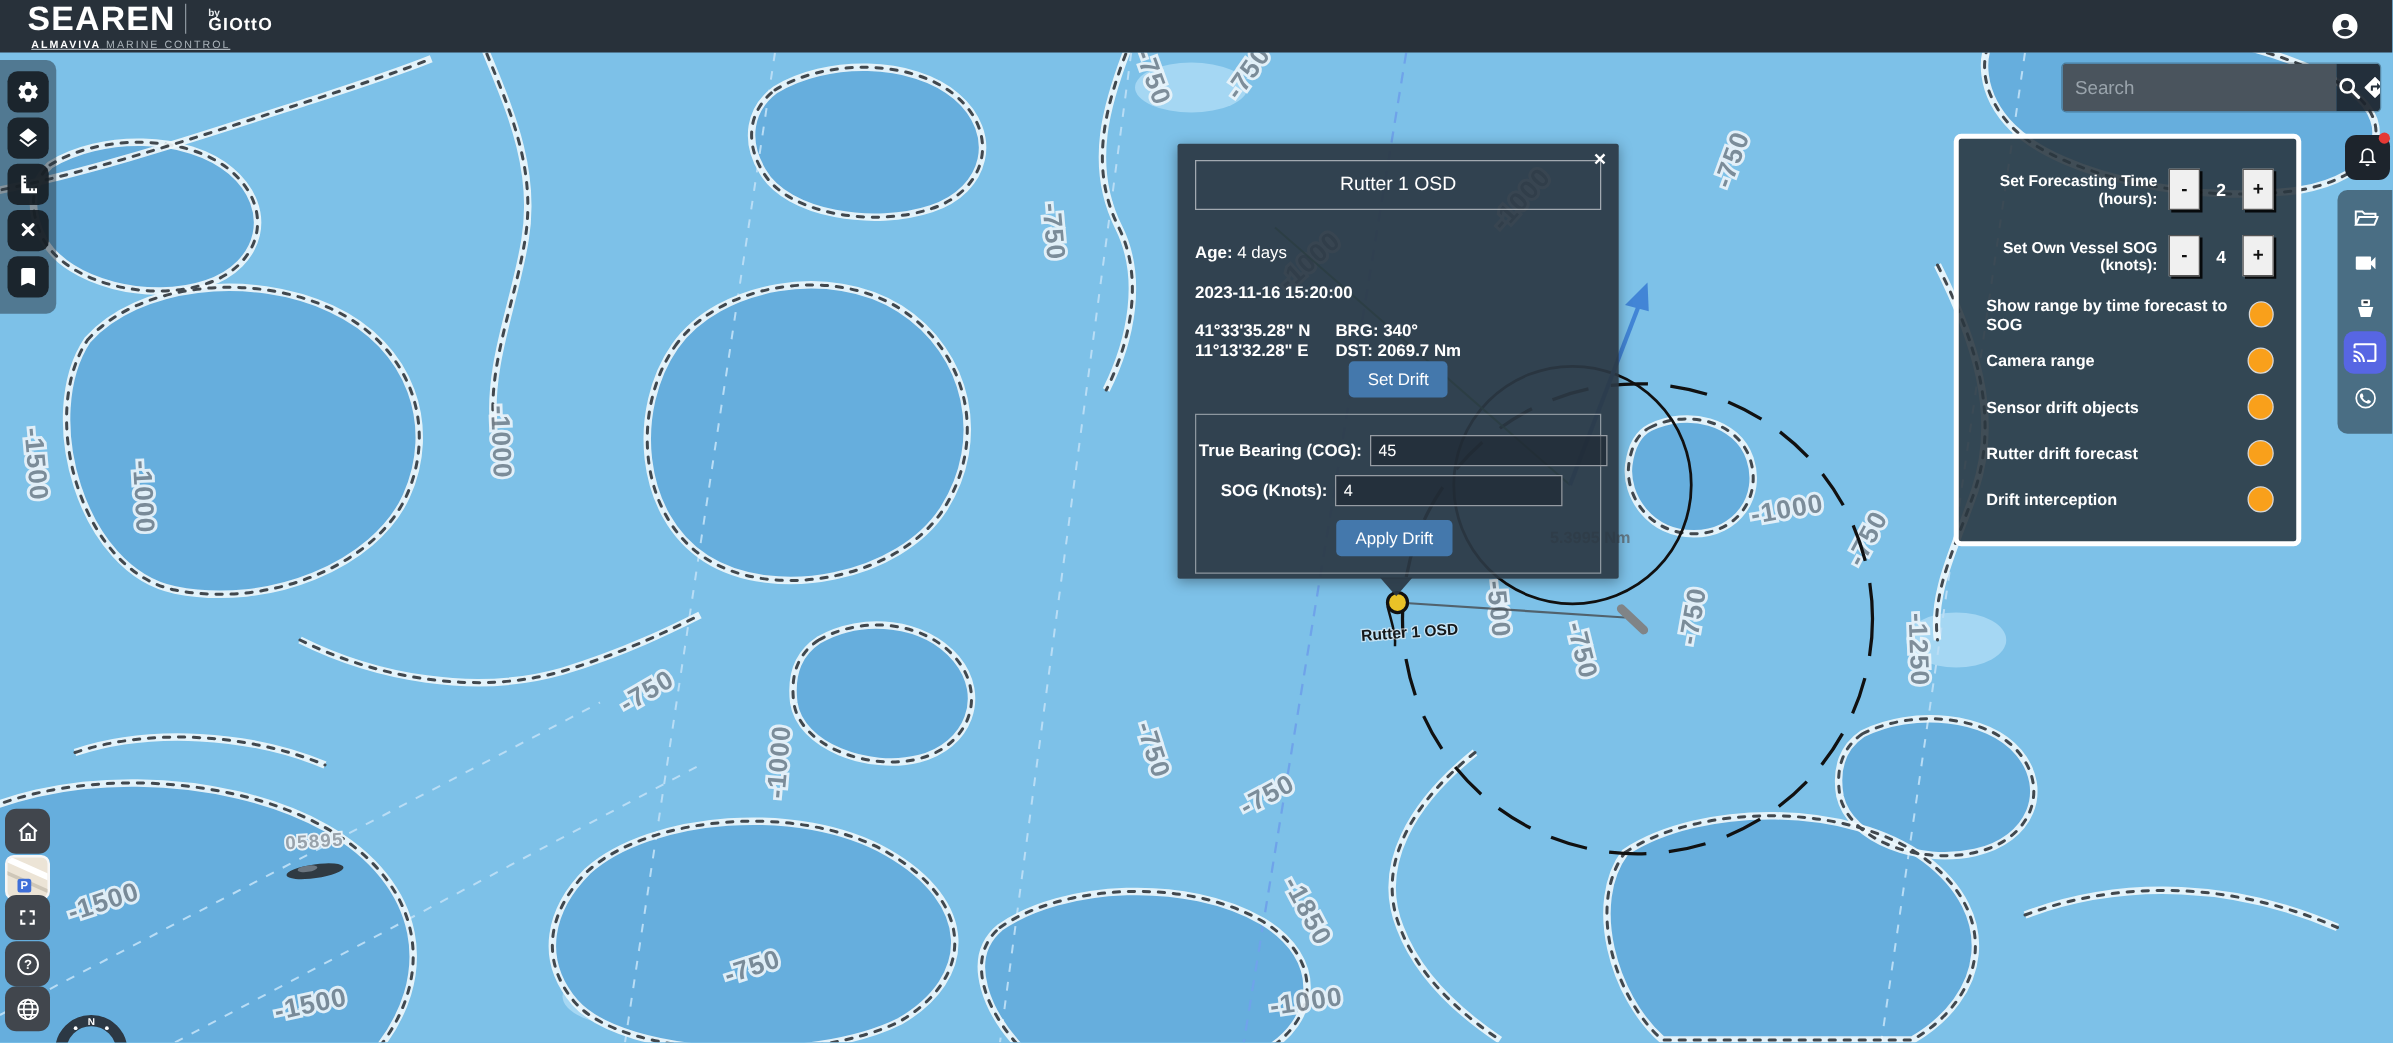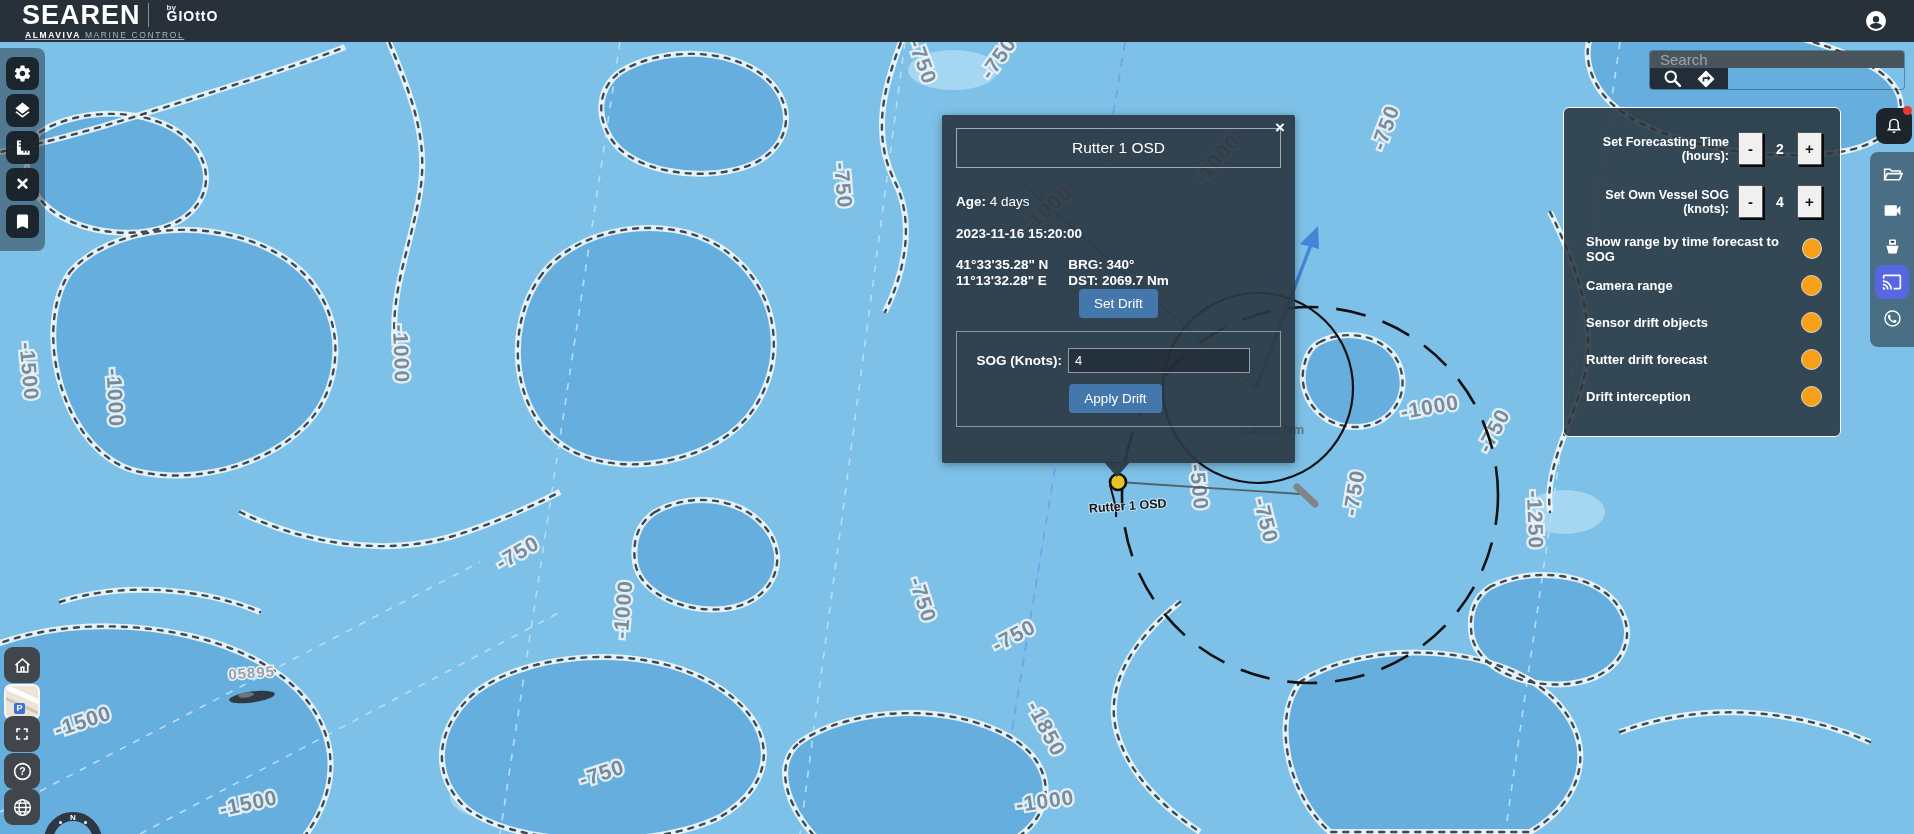--- a/index.html
+++ b/index.html
@@ -4,21 +4,21 @@
 <style>
   html,body{margin:0;padding:0;}
   body{
     width:1914px;height:834px;overflow:hidden;position:relative;
     font-family:"Liberation Sans",sans-serif;background:#7dc1e8;
   }
   
   .topbar{position:absolute;left:0;top:0;width:1914px;height:42px;background:#28313a;z-index:30;
     display:flex;align-items:center;justify-content:space-between;}
   .brand{display:flex;flex-direction:column;margin-left:22px;}
-  .brand-row{display:flex;align-items:flex-start;}
+  .brand-row{display:flex;align-items:center;}
   .brand-main{color:#fff;font-size:27px;font-weight:800;letter-spacing:1px;line-height:24px;}
   .brand-sep{width:1px;height:24px;background:#8a949c;margin:0 6px 0 7px;}
   .brand-by-wrap{display:flex;flex-direction:column;line-height:9px;margin-left:12px;}
   .brand-by{color:#e8ecef;font-size:8px;font-weight:700;}
   .brand-sub{color:#fff;font-size:14px;font-weight:700;letter-spacing:1px;}
   .brand-tag{color:#aab3ba;font-size:8.5px;letter-spacing:1.6px;margin-top:3px;margin-left:3px;text-decoration:underline;}
   .brand-tag b{color:#fff;}
   .avatar-btn{margin-right:26px;width:24px;height:24px;cursor:pointer;}
   
   .map-svg{position:absolute;left:0;top:42px;z-index:0;}
@@ -52,28 +52,28 @@
   .bl-thumb .road1{position:absolute;left:-4px;top:8px;width:50px;height:5px;background:#fff;transform:rotate(24deg);}
   .bl-thumb .road2{position:absolute;left:-6px;top:20px;width:52px;height:3px;background:#cfc7b8;transform:rotate(24deg);}
   .bl-thumb .pmark{position:absolute;left:8px;top:17px;width:11px;height:11px;background:#3f6fd8;color:#fff;
     font-size:9px;font-weight:bold;text-align:center;line-height:11px;border-radius:2px;}
   .compass{position:absolute;left:44px;top:812px;width:58px;height:58px;border-radius:50%;
     border:9px solid #2c3844;box-sizing:border-box;z-index:9;cursor:pointer;}
   .compass-n{position:absolute;left:50%;top:-8px;transform:translateX(-50%);color:#fff;font-size:8px;font-weight:bold;}
   .compass-tick{position:absolute;width:3px;height:3px;background:#fff;border-radius:50%;top:-6px;}
   
   .searchbar{position:absolute;left:1650px;top:51px;width:254px;height:38px;z-index:12;display:flex;
-    border-radius:3px;overflow:hidden;box-shadow:0 0 0 1px rgba(20,28,34,0.35);flex-direction:column;}
+    border-radius:3px;overflow:hidden;box-shadow:0 0 0 1px rgba(20,28,34,0.35);}
   .search-input{flex:1;background:#4a545d;border:none;outline:none;color:#e8edf0;font-size:15px;
     padding:0 10px;font-family:"Liberation Sans",sans-serif;}
   .search-input::placeholder{color:#9aa4ac;}
   .search-icons{width:78px;background:rgba(27,35,43,0.92);display:flex;align-items:center;justify-content:space-evenly;}
   
   .panel{position:absolute;left:1563px;top:107px;width:278px;height:330px;z-index:12;box-sizing:border-box;
-    background:rgba(41,54,63,0.88);border:1px solid #ffffff;border-radius:6px;padding:24px 18px 0 22px;color:#fff;}
+    background:rgba(41,54,63,0.88);border:4px solid #ffffff;border-radius:6px;padding:24px 18px 0 22px;color:#fff;}
   .stepper-row{display:flex;align-items:center;margin-bottom:20px;height:33px;}
   .stepper-row .lbl{flex:1;text-align:right;font-size:12.5px;font-weight:700;padding-right:9px;}
   .step-btn{width:25px;height:33px;background:#f0f0f0;border:1px solid #555;box-shadow:2px 2px 0 rgba(0,0,0,0.85);
     display:flex;align-items:center;justify-content:center;font-size:15px;font-weight:bold;color:#111;cursor:pointer;box-sizing:border-box;}
   .step-val{width:34px;text-align:center;font-size:14px;font-weight:bold;}
   .toggle-row{display:flex;align-items:center;justify-content:space-between;margin-bottom:16px;height:21px;}
   .toggle-row .lbl{font-size:13px;font-weight:700;}
   .toggle-dot{width:21px;height:21px;border-radius:50%;background:#f9a01b;border:1px solid #d8d8d8;cursor:pointer;box-sizing:border-box;}
   
   .bell-btn{position:absolute;left:1876px;top:108px;width:36px;height:36px;border-radius:9px;background:#1d242c;z-index:13;}
@@ -447,19 +447,23 @@
       <span>11°13'32.28" E</span>
     </div>
     <div class="m-col">
       <span>BRG: 340°</span>
       <span>DST: 2069.7 Nm</span>
     </div>
   </div>
   <button class="blue-btn setdrift">Set Drift</button>
   <div class="drift-box">
     <div class="drift-row">
+      <span class="lbl">True Bearing (COG):</span>
+      <input class="drift-input bearing-input" type="text" value="45" style="">
+    </div>
+    <div class="drift-row">
       <span class="lbl">SOG (Knots):</span>
       <input class="drift-input sog-input" type="text" value="4" style="">
     </div>
     <button class="blue-btn applydrift">Apply Drift</button>
   </div>
 </div>
 <div class="modal-pointer"></div>
 
 </body></html>

